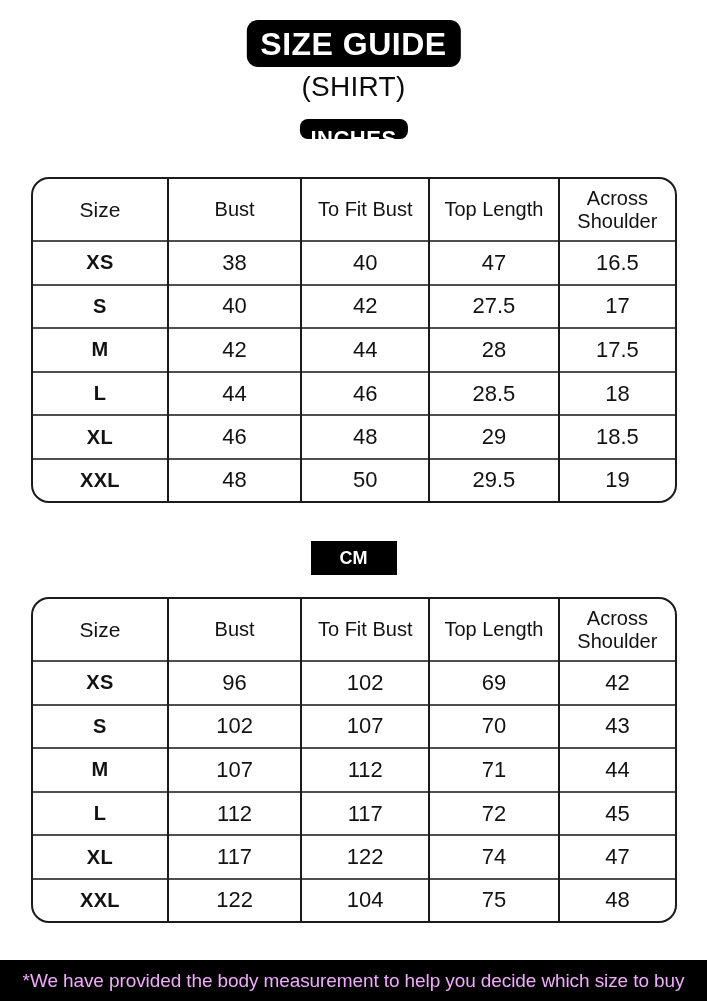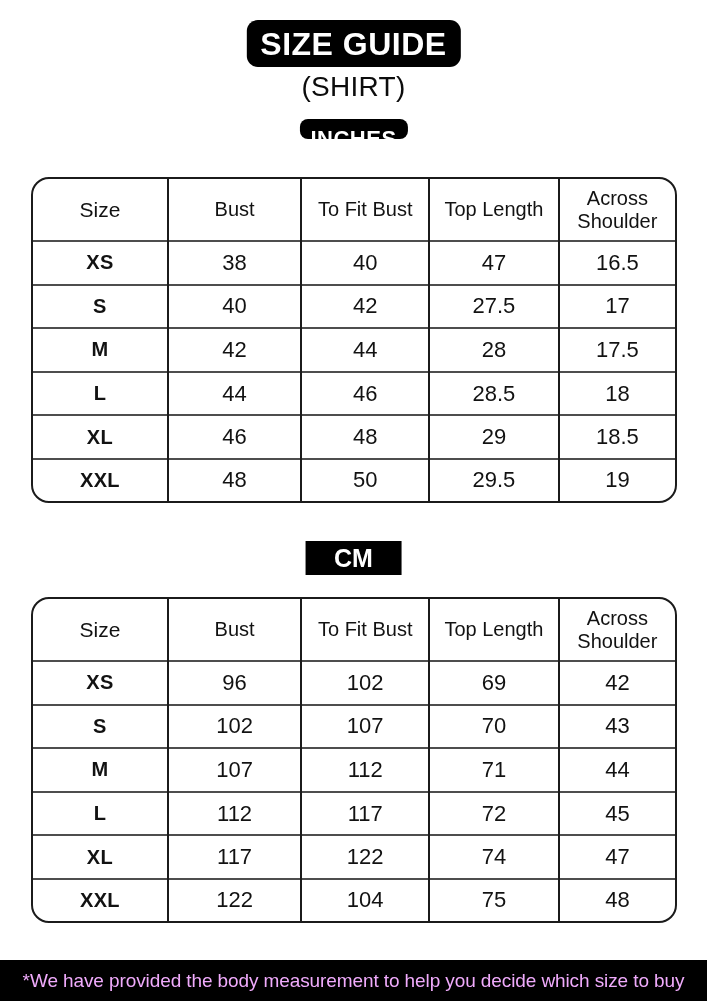--- a/index.html
+++ b/index.html
@@ -28,21 +28,21 @@
   }
   .subtitle{
     position:absolute;top:71px;left:0;width:100%;text-align:center;
     font-size:28px;font-weight:500;color:#0c0c0c;letter-spacing:.3px;
   }
   .badge-inches{
     top:119px;height:20px;line-height:39px;font-size:22px;
     padding:0 11px;border-radius:8px;letter-spacing:.5px;
   }
   .badge-cm{
-    top:541px;height:34px;line-height:35px;font-size:25px;
+    top:541px;height:34px;line-height:35px;font-size:18px;
     padding:0 29px;border-radius:0;
   }
   .table-wrap{
     position:absolute;left:31px;width:646px;height:326px;
     box-sizing:border-box;border:2px solid var(--table-border);
     border-radius:18px;overflow:hidden;background:var(--background);
   }
   .table-wrap.t-inches{top:177px;}
   .table-wrap.t-cm{top:597px;}
   table{

